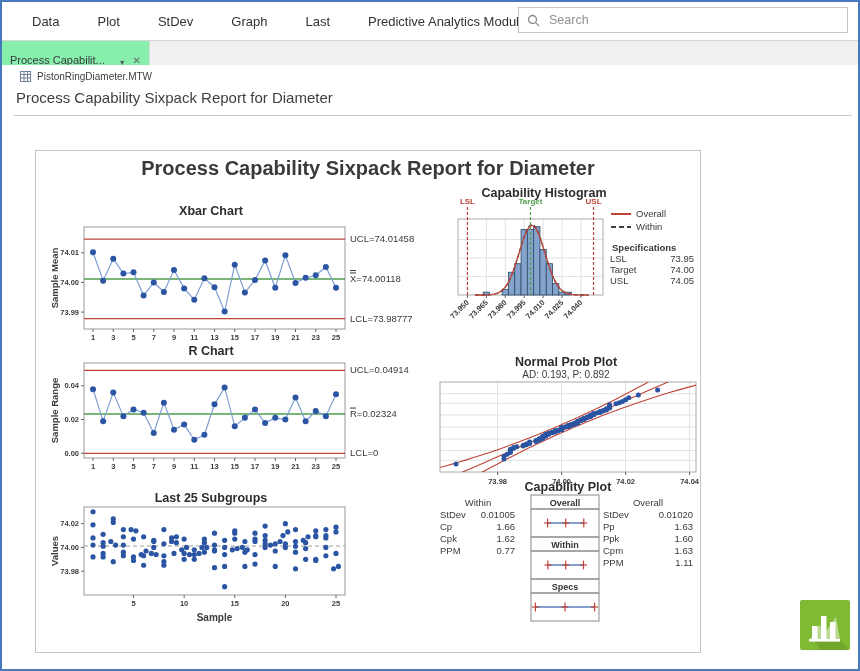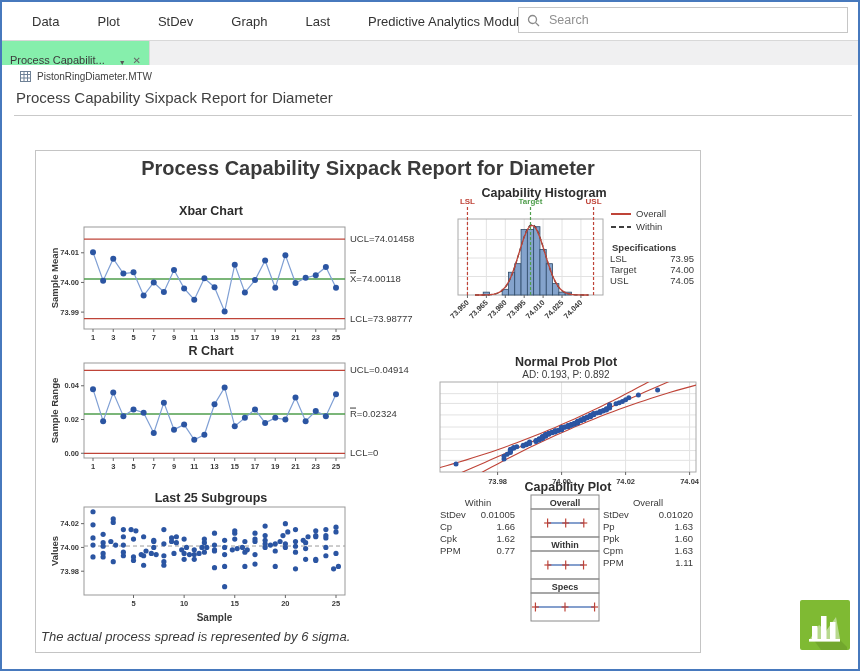--- a/index.html
+++ b/index.html
@@ -638,21 +638,20 @@
             <text x="167" y="51" font-size="9.5" fill="#3a3a3a" text-anchor="start" font-weight="normal" transform="null" font-style="normal">Pp</text>
             <text x="257" y="51" font-size="9.5" fill="#3a3a3a" text-anchor="end" font-weight="normal" transform="null" font-style="normal">1.63</text>
             <text x="167" y="63" font-size="9.5" fill="#3a3a3a" text-anchor="start" font-weight="normal" transform="null" font-style="normal">Ppk</text>
             <text x="257" y="63" font-size="9.5" fill="#3a3a3a" text-anchor="end" font-weight="normal" transform="null" font-style="normal">1.60</text>
             <text x="167" y="75" font-size="9.5" fill="#3a3a3a" text-anchor="start" font-weight="normal" transform="null" font-style="normal">Cpm</text>
             <text x="257" y="75" font-size="9.5" fill="#3a3a3a" text-anchor="end" font-weight="normal" transform="null" font-style="normal">1.63</text>
             <text x="167" y="87" font-size="9.5" fill="#3a3a3a" text-anchor="start" font-weight="normal" transform="null" font-style="normal">PPM</text>
             <text x="257" y="87" font-size="9.5" fill="#3a3a3a" text-anchor="end" font-weight="normal" transform="null" font-style="normal">1.11</text>
           </svg>
       </div>
-      <div class="footnote">The actual process spread is represented by 6 sigma.</div>
     </div>
 
     <svg class="mtb-icon" viewBox="0 0 52 52">
       <rect x="1" y="1" width="50" height="50" rx="2" fill="#7fba33"></rect>
       <polygon points="14,40 40,40 48,48 48,51 22,51" fill="#000" opacity="0.10"></polygon>
       <polygon points="11,40 20,26 27,32 37,18 41,40" fill="#ffffff" opacity="0.45"></polygon>
       <rect x="13" y="27" width="5.5" height="13" fill="#fff"></rect>
       <rect x="22" y="17" width="5.5" height="23" fill="#fff"></rect>
       <rect x="31" y="23" width="5.5" height="17" fill="#fff"></rect>
       <rect x="10" y="40" width="31" height="2.6" fill="#fff"></rect>

